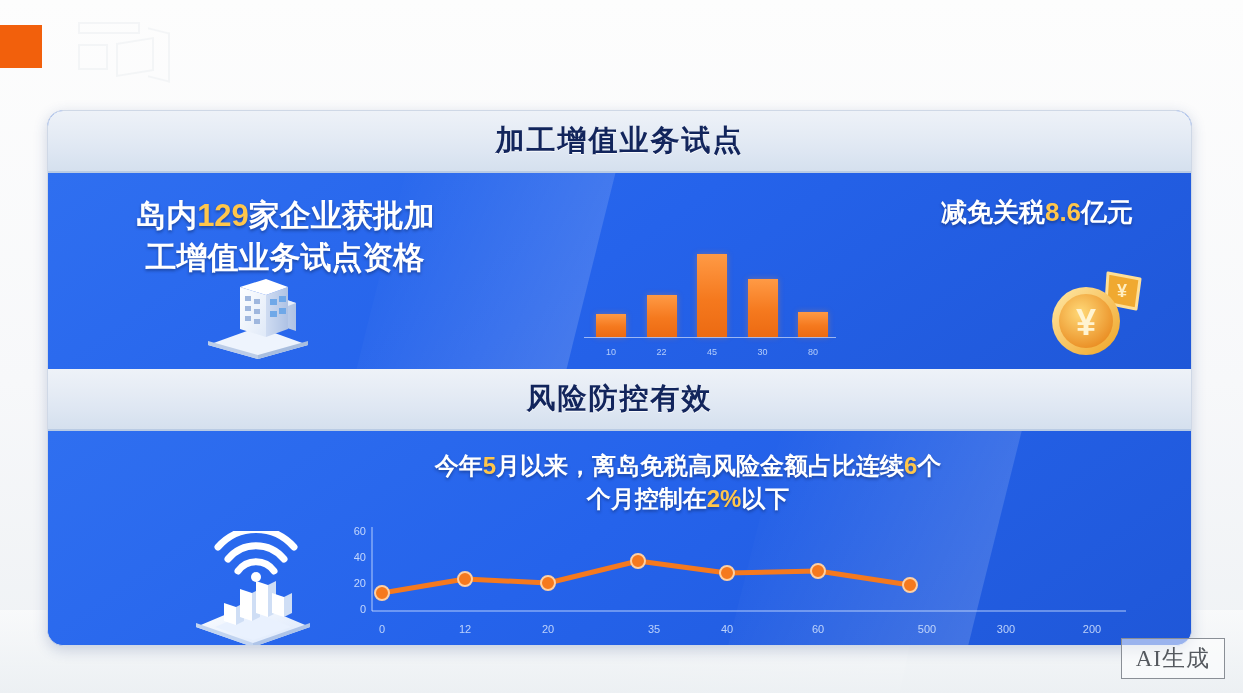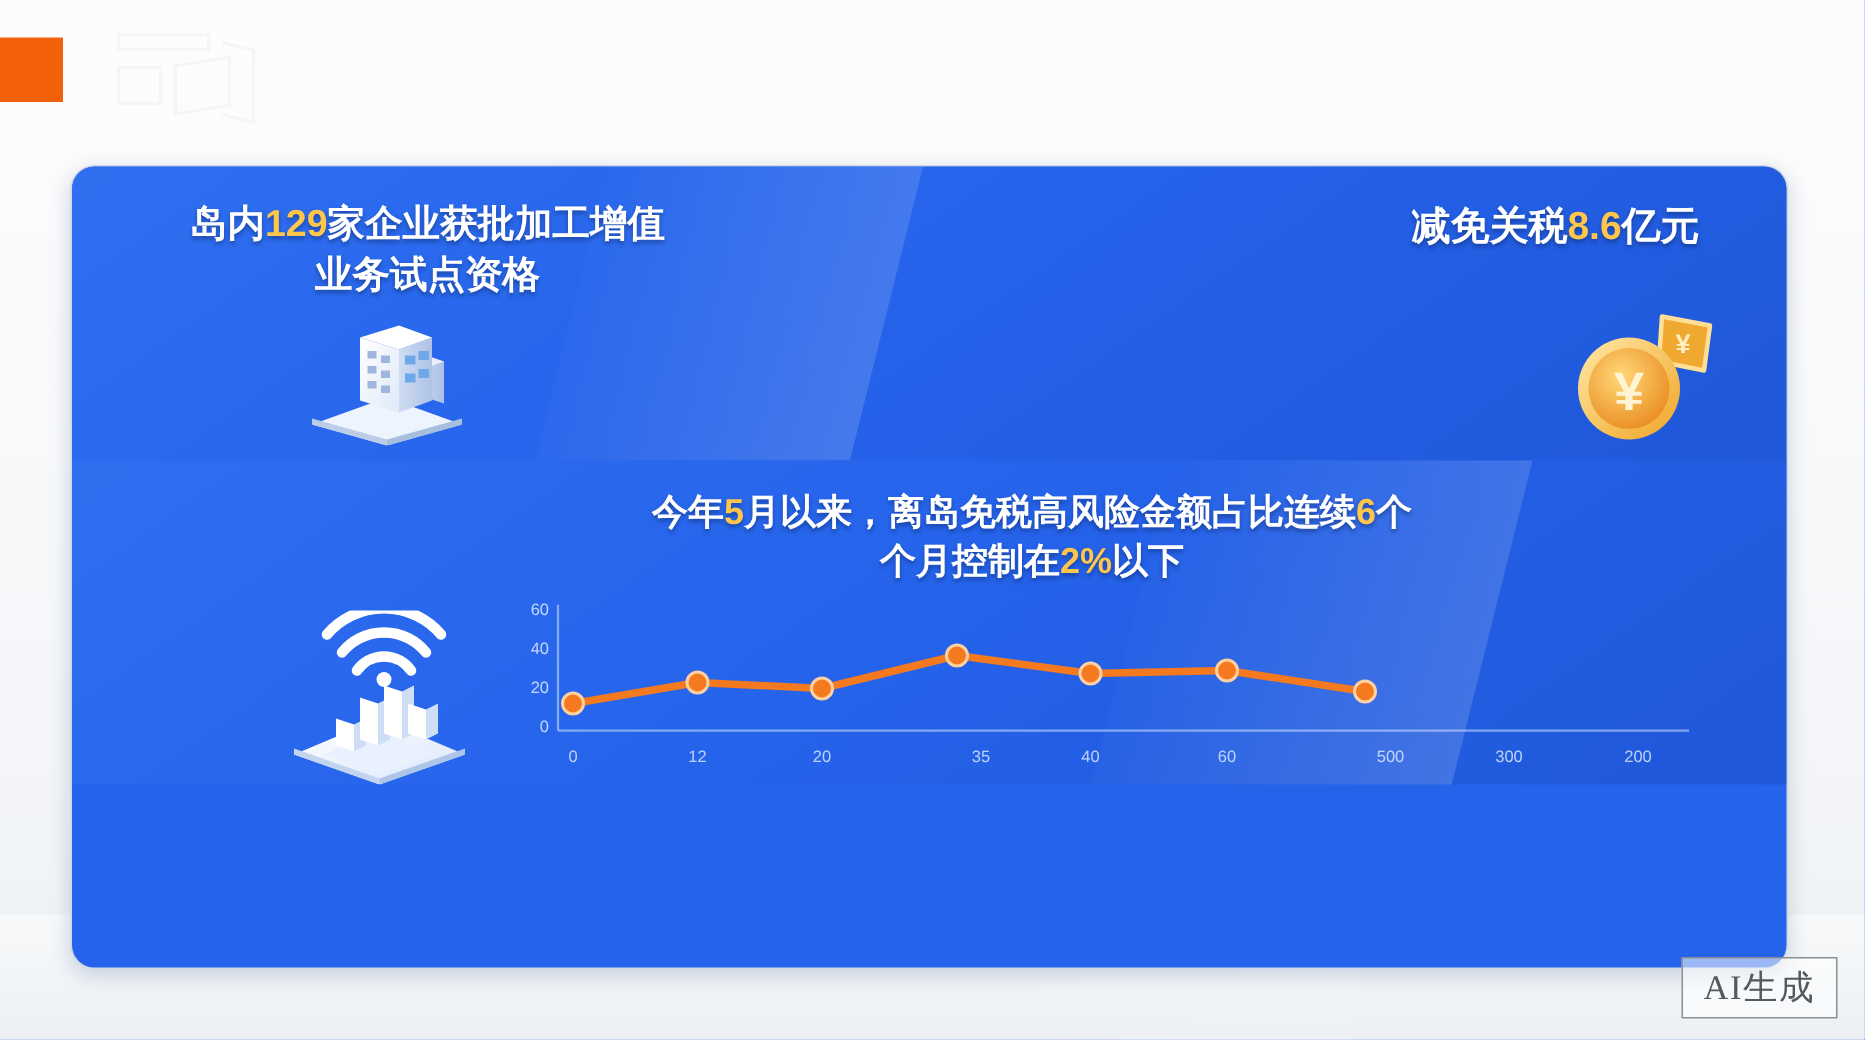--- a/index.html
+++ b/index.html
@@ -118,21 +118,21 @@
   }
   .hl { color: #ffc64b; }
   .hl-big {
     display: block;
     color: #ffc24a;
     font-weight: 700;
     text-shadow: 0 2px 3px rgba(10,30,80,.45);
   }
 
   .c1 { left: 28px; top: 22px; width: 370px; }
-  .c1 .ctext { font-size: 25px; margin-left: 48px; }
+  .c1 .ctext { font-size: 31px; margin-left: 48px; }
   .c2 { left: 408px; top: 22px; width: 470px; }
   .c2 .ctext { font-size: 25px; }
   .c2 .hl-big { font-size: 29px; margin-top: 3px; }
   .c3 { left: 864px; top: 22px; width: 250px; }
   .c3 .ctext { font-size: 26px; }
 
   
   .icon-wrap { position: absolute; }
   .building-icon { left: 152px; top: 100px; width: 116px; height: 86px; }
   .coin-icon     { left: 988px; top: 92px;  width: 112px; height: 96px; }
@@ -222,20 +222,23 @@
   <div class="wm-box b3"></div>
   <div class="wm-box b4"></div>
 </div>
 
 <div class="header">
   <div class="marker"></div>
 </div>
 
 <div class="card">
 
+  <div class="band">
+    <div class="band-title">加工增值业务试点</div>
+  </div>
 
   <div class="panel p1">
     <div class="glow"></div>
 
     <div class="row1">
 
       <div class="col c1">
         <div class="ctext">
           <span>岛内</span><span class="hl">129</span><span>家企业获批加工增值业务试点资格</span>
         </div>
@@ -283,20 +286,37 @@
         </g>
         <g fill="#6fa8e8">
           <rect x="70" y="26" width="7" height="6"></rect>
             <rect x="79" y="23" width="7" height="6"></rect>
           <rect x="70" y="38" width="7" height="6"></rect>
             <rect x="79" y="35" width="7" height="6"></rect>
         </g>
       </svg>
     </div>
 
+    <div class="barchart">
+      <div class="bars">
+        <div class="bar" style="height:24%"></div>
+        <div class="bar" style="height:45%"></div>
+        <div class="bar" style="height:88%"></div>
+        <div class="bar" style="height:62%"></div>
+        <div class="bar" style="height:27%"></div>
+      </div>
+      <div class="baxis"></div>
+      <div class="blabels">
+        <span>10</span>
+        <span>22</span>
+        <span>45</span>
+        <span>30</span>
+        <span>80</span>
+      </div>
+    </div>
 
     <div class="icon-wrap coin-icon">
       <svg viewBox="0 0 112 96" width="112" height="96">
         <defs>
           <radialGradient id="coinG" cx="40%" cy="35%" r="75%">
             <stop offset="0" stop-color="#ffd978"></stop>
               <stop offset="1" stop-color="#e8871c"></stop>
           </radialGradient>
           <linearGradient id="ringG" x1="0" y1="0" x2="1" y2="1">
             <stop offset="0" stop-color="#ffe9a8"></stop>
@@ -307,20 +327,23 @@
         <polygon points="72,8 104,14 100,44 70,38" fill="#f0a930" stroke="#ffdf95" stroke-width="3" stroke-linejoin="round"></polygon>
         <text x="86" y="32" font-size="18" font-weight="700" fill="#ffeec0" text-anchor="middle" font-family="'Liberation Sans',sans-serif">¥</text>
 
         <circle cx="50" cy="56" r="34" fill="url(#ringG)"></circle>
         <circle cx="50" cy="56" r="27" fill="url(#coinG)"></circle>
         <text x="50" y="70" font-size="36" font-weight="700" fill="#fff4d2" text-anchor="middle" font-family="'Liberation Sans',sans-serif">¥</text>
       </svg>
     </div>
   </div>
 
+  <div class="band">
+    <div class="band-title">风险防控有效</div>
+  </div>
 
   <div class="panel p2">
     <div class="glow"></div>
 
     <div class="row2">
       <div class="r2text">
         <span>今年</span><span class="hl">5</span><span>月以来，离岛免税高风险金额占比连续</span><span class="hl">6</span><span>个</span><br>
         <span>个月控制在</span><span class="hl">2%</span><span>以下</span>
       </div>
 

